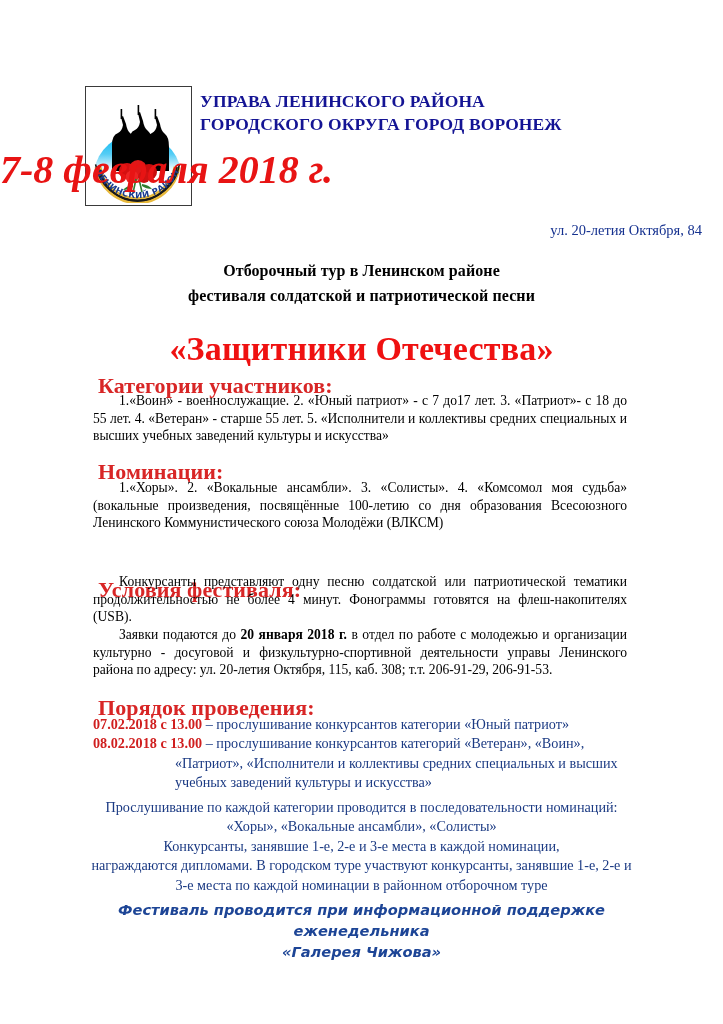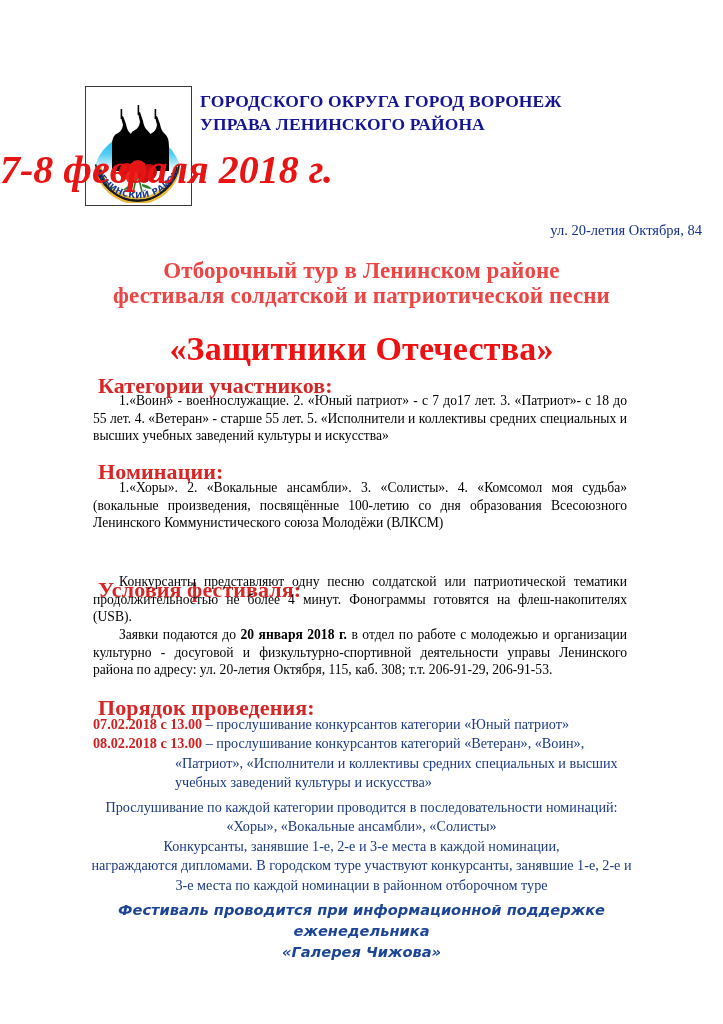--- a/index.html
+++ b/index.html
@@ -90,23 +90,23 @@
 
   
   .title-block {
     position: absolute;
     left: 0; top: 258px;
     width: 723px;
     text-align: center;
   }
   .subtitle-line {
     font-weight: bold;
-    font-size: 23px;
+    font-size: 16px;
     line-height: 25px;
-    color: #ef4444;
+    color: #000000;
     letter-spacing: 0.1px;
   }
   .main-title {
     margin-top: 21px;
     font-weight: bold;
     font-size: 34px;
     line-height: 40px;
     color: #ef1111;
     letter-spacing: 0.2px;
   }
@@ -233,22 +233,22 @@
           <path d="M56,97 Q63,98 66,102 Q60,102 56,99 Z" fill="#2f7d2f"></path>
         </g>
 
         <text font-family="DejaVu Sans, Liberation Sans, sans-serif" font-size="8.5" font-weight="bold" fill="#1a3c90" letter-spacing="0.4">
           <textPath href="#arcpath" startOffset="50%" text-anchor="middle">ЛЕНИНСКИЙ РАЙОН</textPath>
         </text>
       </svg>
     </div>
 
     <div class="org-title">
+      <div>УПРАВА ЛЕНИНСКОГО РАЙОНА</div>
       <div>ГОРОДСКОГО ОКРУГА ГОРОД ВОРОНЕЖ</div>
-      <div>УПРАВА ЛЕНИНСКОГО РАЙОНА</div>
     </div>
 
     <div class="date-big">7-8 февраля 2018 г.</div>
     <div class="venue-addr">ул. 20-летия Октября, 84</div>
   </div>
 
   <div class="title-block">
     <div class="subtitle-line">Отборочный тур в Ленинском районе</div>
     <div class="subtitle-line">фестиваля солдатской и патриотической песни</div>
     <div class="main-title">«Защитники  Отечества»</div>

